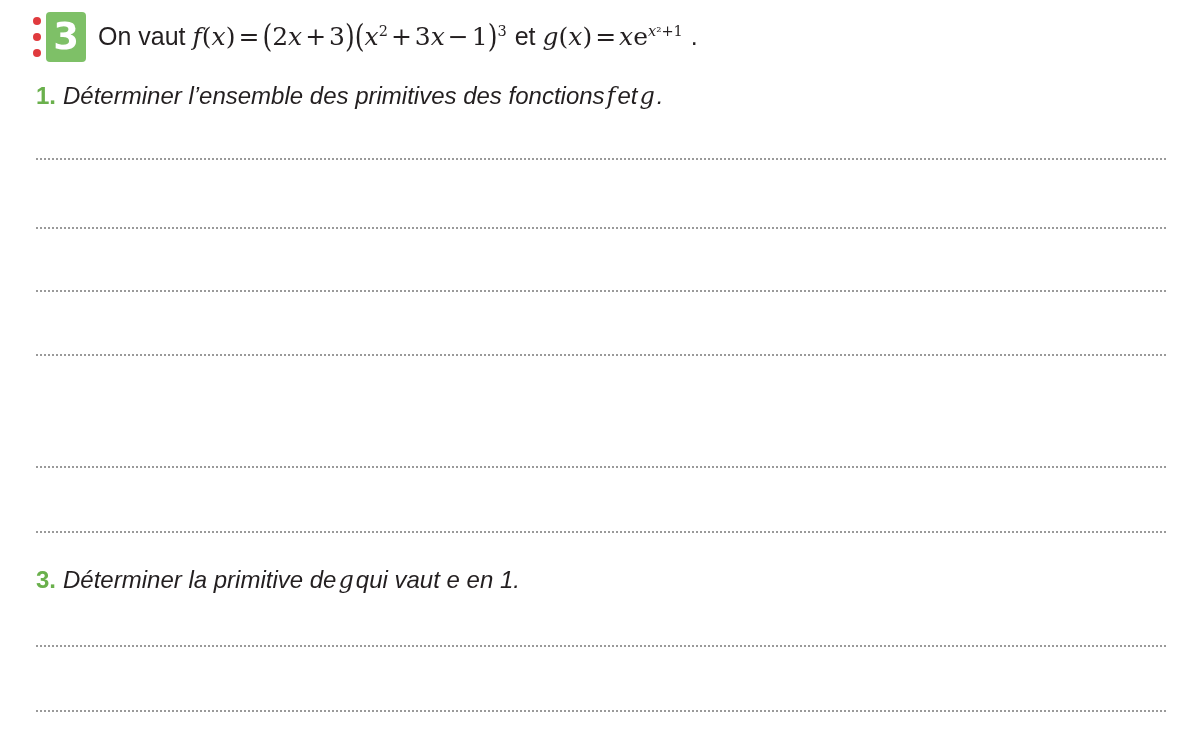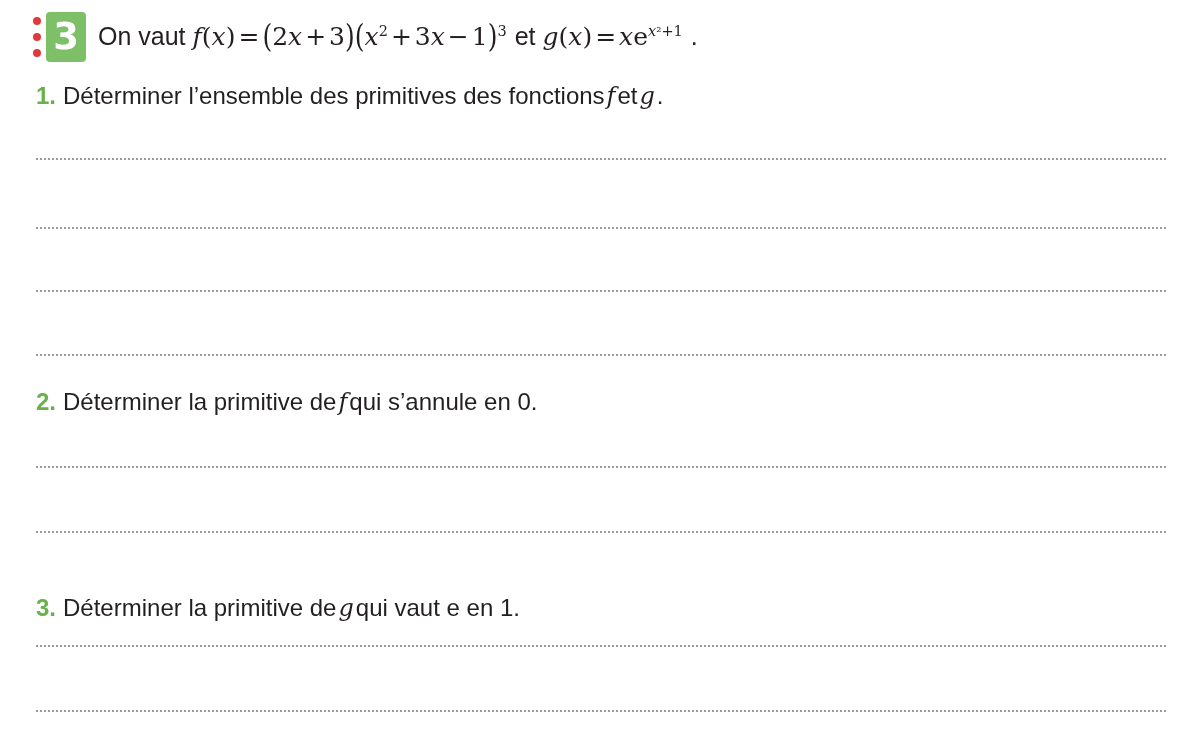--- a/index.html
+++ b/index.html
@@ -127,20 +127,21 @@
     font-size: 24px;
     white-space: nowrap;
   }
   .q .qn {
     color: #6ab04c;
     font-weight: bold;
     margin-right: 7px;
   }
   .q .qt {
     color: #231f20;
+    font-style: italic;
   }
   .it {
     font-family: "DejaVu Serif", serif;
     font-style: italic;
     font-size: 24px;
     padding: 0 2px;
   }
 
   
   .rule {
@@ -180,27 +181,24 @@
 
   <div class="q" style="top:82px;">
     <span class="qn">1.</span><span class="qt">Déterminer l’ensemble des primitives des fonctions</span><span class="it">f</span><span class="qt">et</span><span class="it">g</span><span class="qt">.</span>
   </div>
 
   <div class="rule" style="top:158px;"></div>
   <div class="rule" style="top:227px;"></div>
   <div class="rule" style="top:290px;"></div>
   <div class="rule" style="top:354px;"></div>
 
-  <div class="q" style="top:388px;">
-    <span class="qn">2.</span><span class="qt">Déterminer la primitive de</span><span class="it">f</span><span class="qt">qui s’annule en 0.</span>
-  </div>
 
   <div class="rule" style="top:466px;"></div>
   <div class="rule" style="top:531px;"></div>
 
-  <div class="q" style="top:594px;">
+  <div class="q" style="top:566px;">
     <span class="qn">3.</span><span class="qt">Déterminer la primitive de</span><span class="it">g</span><span class="qt">qui vaut e en 1.</span>
   </div>
 
   <div class="rule" style="top:645px;"></div>
   <div class="rule" style="top:710px;"></div>
 
 </div>
 
 </body></html>

